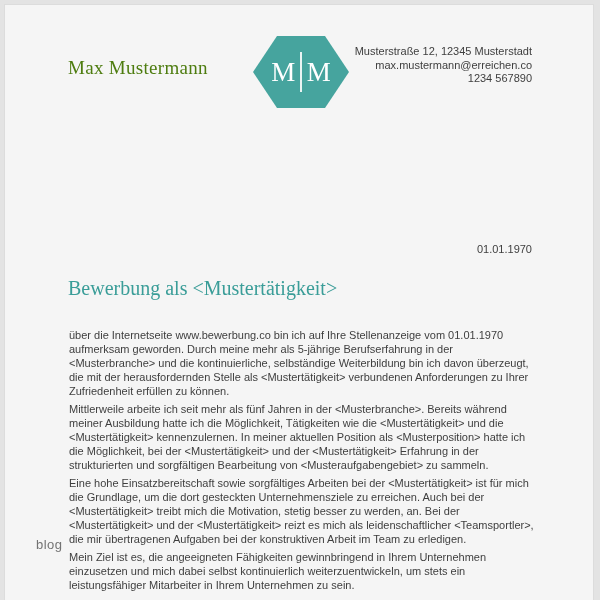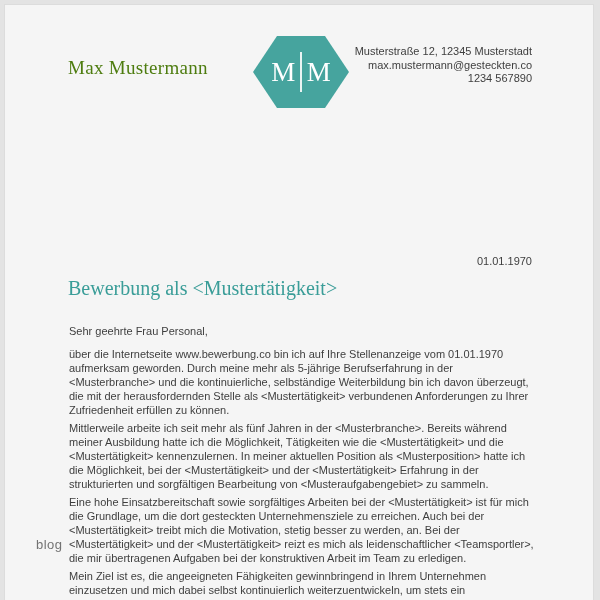--- a/index.html
+++ b/index.html
@@ -74,21 +74,20 @@
     font-size: 11px;
     line-height: 14px;
     color: #3e3e3e;
   }
   .date-line {
     position: absolute;
     right: 61px;
     top: 238px;
     font-size: 11px;
     color: #3e3e3e;
-    margin-top: 12px;
   }
   
   .subject-line {
     position: absolute;
     left: 63px;
     top: 272px;
     font-family: "Liberation Serif", "DejaVu Serif", serif;
     font-size: 20px;
     color: #3a9d98;
     white-space: nowrap;
@@ -124,31 +123,30 @@
   <div class="sender-name">Max Mustermann</div>
 
   <div class="hexagon">
     <span class="mono-letter">M</span>
     <span class="mono-bar"></span>
     <span class="mono-letter">M</span>
   </div>
 
   <div class="contact-block">
     <div>Musterstraße 12, 12345 Musterstadt</div>
-    <div>max.mustermann@gesteckten.co</div>
+    <div>max.mustermann@erreichen.co</div>
     <div>1234 567890</div>
   </div>
 
 
   <div class="date-line">01.01.1970</div>
 
   <div class="subject-line">Bewerbung als &lt;Mustertätigkeit&gt;</div>
 
   <div class="letter-body">
-    <p class="salutation">Sehr geehrte Frau Personal,</p>
     <p class="para">über die Internetseite www.bewerbung.co bin ich auf Ihre Stellenanzeige vom 01.01.1970 aufmerksam geworden. Durch meine mehr als 5-jährige Berufserfahrung in der &lt;Musterbranche&gt; und die kontinuierliche, selbständige Weiterbildung bin ich davon überzeugt, die mit der herausfordernden Stelle als &lt;Mustertätigkeit&gt; verbundenen Anforderungen zu Ihrer Zufriedenheit erfüllen zu können.</p>
     <p class="para">Mittlerweile arbeite ich seit mehr als fünf Jahren in der &lt;Musterbranche&gt;. Bereits während meiner Ausbildung hatte ich die Möglichkeit, Tätigkeiten wie die &lt;Mustertätigkeit&gt; und die &lt;Mustertätigkeit&gt; kennenzulernen. In meiner aktuellen Position als &lt;Musterposition&gt; hatte ich die Möglichkeit, bei der &lt;Mustertätigkeit&gt; und der &lt;Mustertätigkeit&gt; Erfahrung in der strukturierten und sorgfältigen Bearbeitung von &lt;Musteraufgabengebiet&gt; zu sammeln.</p>
     <p class="para">Eine hohe Einsatzbereitschaft sowie sorgfältiges Arbeiten bei der &lt;Mustertätigkeit&gt; ist für mich die Grundlage, um die dort gesteckten Unternehmensziele zu erreichen. Auch bei der &lt;Mustertätigkeit&gt; treibt mich die Motivation, stetig besser zu werden, an. Bei der &lt;Mustertätigkeit&gt; und der &lt;Mustertätigkeit&gt; reizt es mich als leidenschaftlicher &lt;Teamsportler&gt;, die mir übertragenen Aufgaben bei der konstruktiven Arbeit im Team zu erledigen.</p>
     <p class="para">Mein Ziel ist es, die angeeigneten Fähigkeiten gewinnbringend in Ihrem Unternehmen einzusetzen und mich dabei selbst kontinuierlich weiterzuentwickeln, um stets ein leistungsfähiger Mitarbeiter in Ihrem Unternehmen zu sein.</p>
 
   </div>
 
 </div>
 
 <div class="watermark">blog</div>

